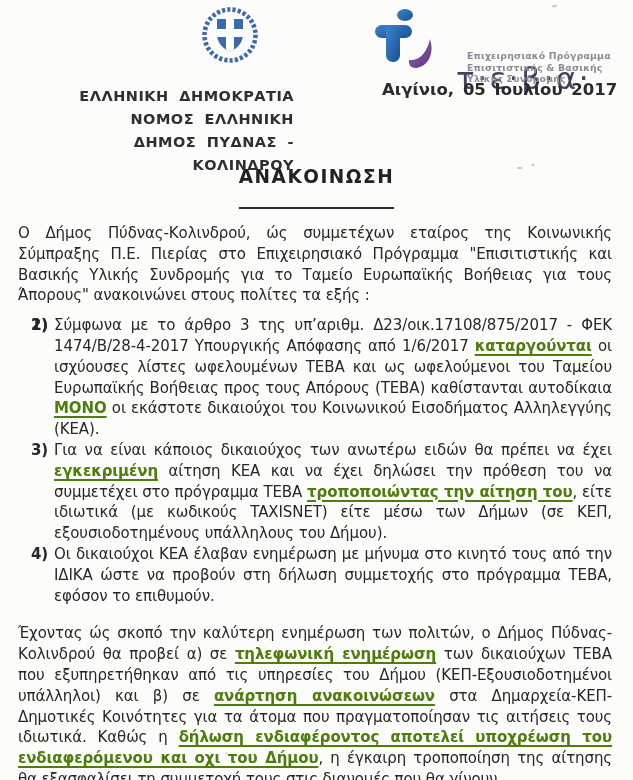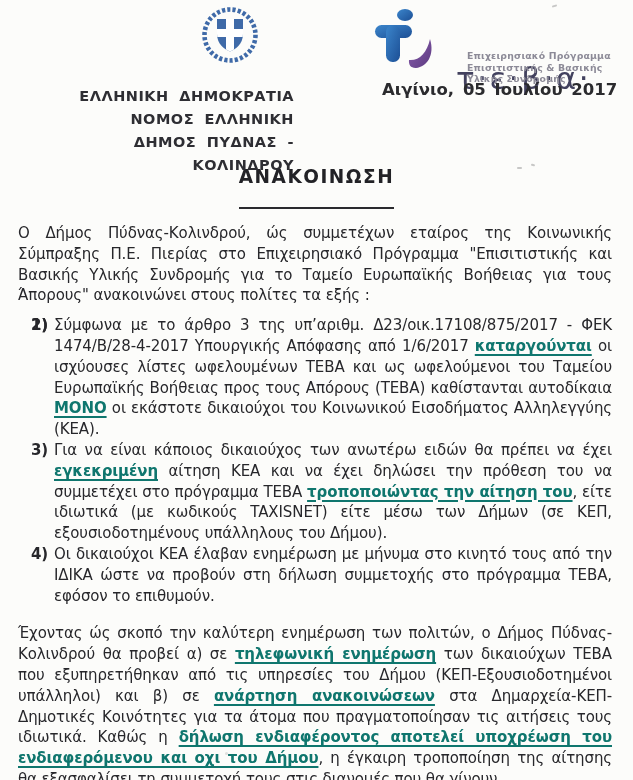--- a/index.html
+++ b/index.html
@@ -32,21 +32,21 @@
   .title{display:inline-block;font-weight:700;font-size:18.5px;letter-spacing:1.5px;
          color:#222226;border-bottom:2.4px solid #2a2a2e;padding-bottom:20px;}
 
   
   .bodytext{font-size:15px;line-height:20.8px;letter-spacing:-.1px;}
   .para{margin:14px 21px 0 18px;text-align:justify;}
   .list{margin:9px 21px 0 31px;}
   .item{position:relative;padding-left:23px;text-align:justify;}
   .item .num{position:absolute;left:0;top:0;font-weight:700;}
   .closing{margin-top:17px;}
-  .b{font-weight:700;color:#0f766e;}
+  .b{font-weight:700;color:#4d7c0f;}
   .u{text-decoration:underline;text-decoration-thickness:1.8px;text-underline-offset:2.5px;}
 
   
   .speck{position:absolute;background:#9a9a9a;opacity:.55;border-radius:1px;}
   .sp1{left:552px;top:5px;width:5px;height:2px;transform:rotate(-15deg);}
   .sp2{left:517px;top:167px;width:5px;height:2px;}
   .sp3{left:531px;top:164px;width:4px;height:2px;transform:rotate(10deg);}
   .sp4{left:225px;top:752px;width:3px;height:3px;opacity:.3;border-radius:50%;}
 </style>
 </head>

